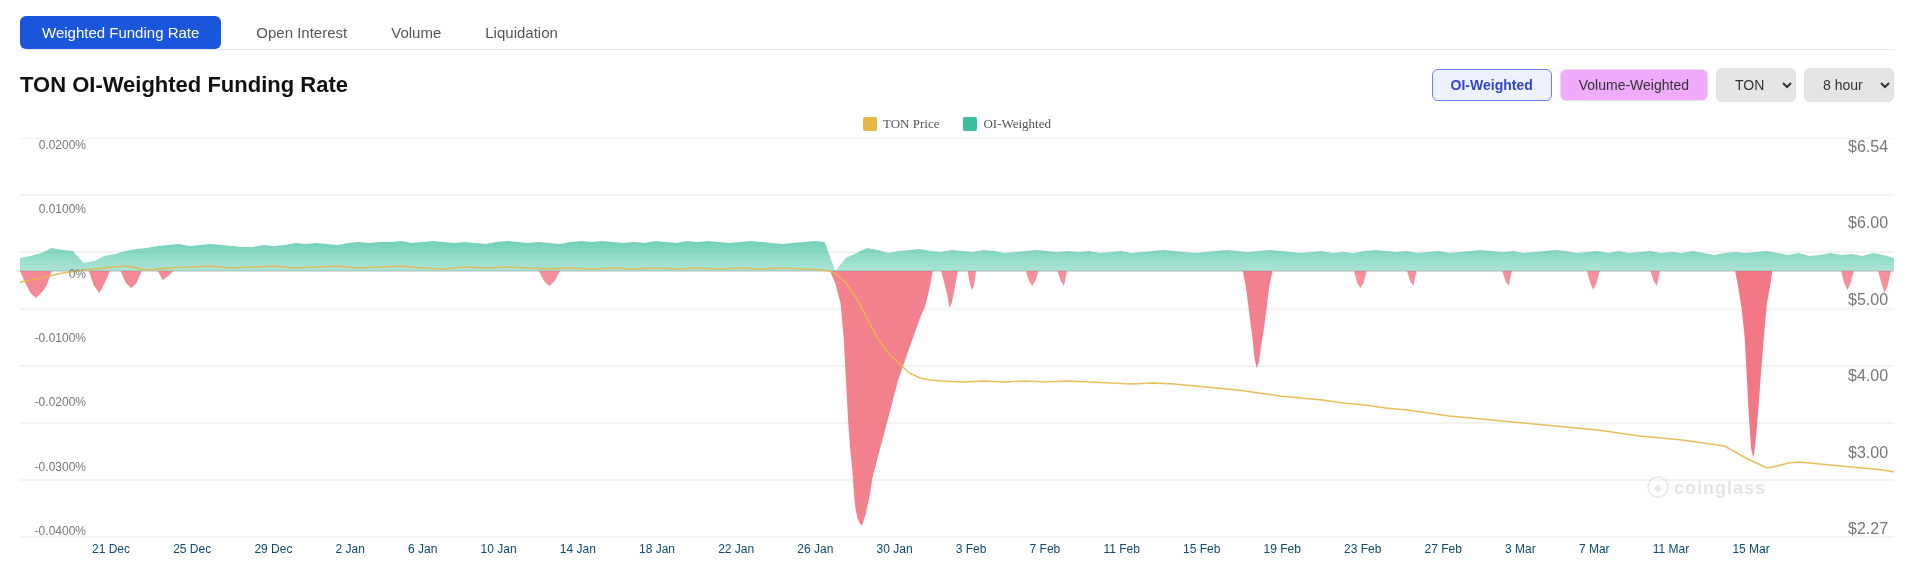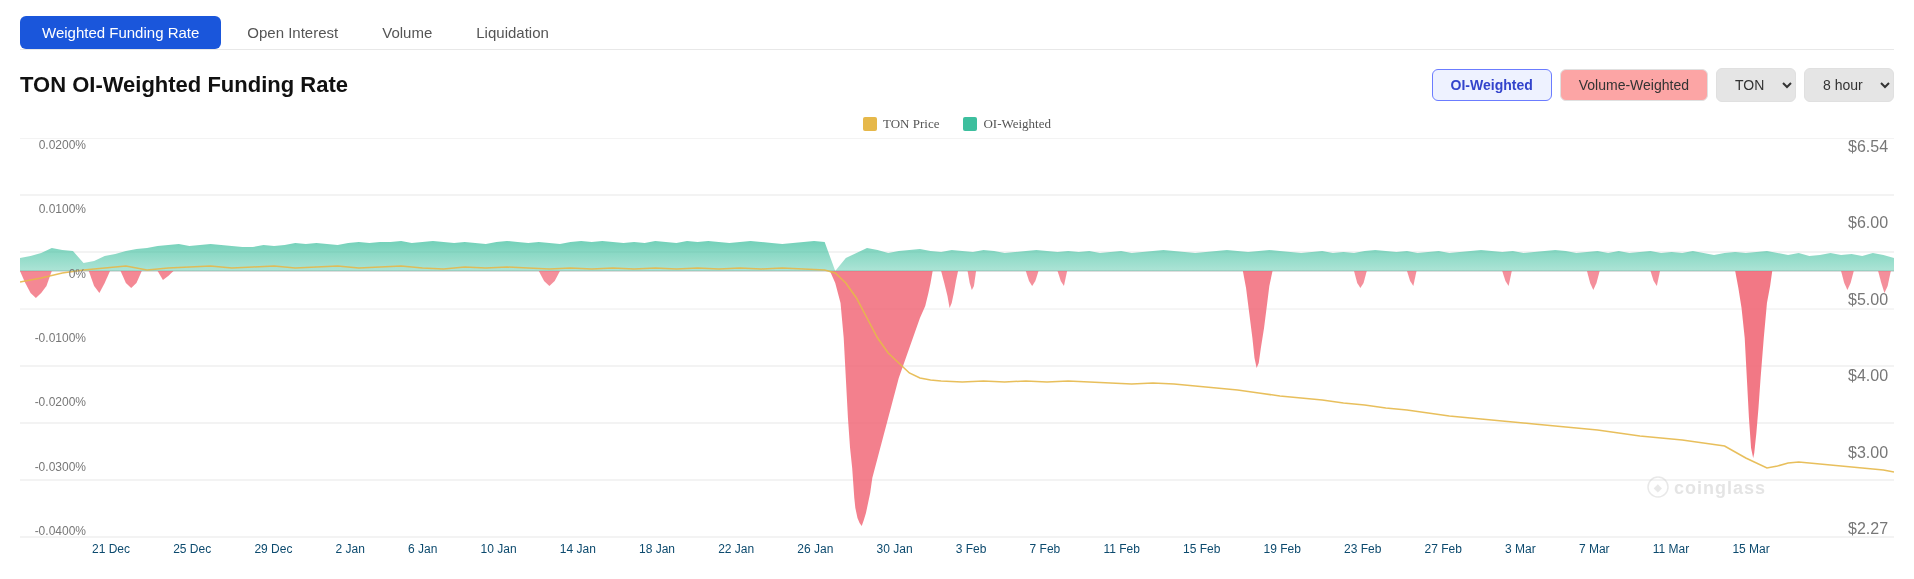--- a/index.html
+++ b/index.html
@@ -32,21 +32,21 @@
       cursor: pointer;
       color: #555;
       border-radius: 6px 6px 0 0;
       border: none;
       background: transparent;
     }
     .tab.active {
       background: #1a56db;
       color: #fff;
       border-radius: 6px;
-      margin-right: 4px;
+      margin-right: 13px;
     }
     
     .header-row {
       display: flex;
       align-items: center;
       justify-content: space-between;
       margin-bottom: 14px;
     }
     .chart-title {
       font-size: 22px;
@@ -55,21 +55,21 @@
     }
     .controls {
       display: flex;
       align-items: center;
       gap: 8px;
     }
     .ctrl-btn {
       padding: 7px 18px;
       border-radius: 6px;
       border: 1px solid #e0e0e0;
-      background: #fca5a5;
+      background: #f0abfc;
       font-size: 14px;
       color: #333;
       cursor: pointer;
     }
     .ctrl-btn.active {
       background: #eef2ff;
       border-color: #6b7cff;
       color: #3344cc;
       font-weight: 600;
     }

